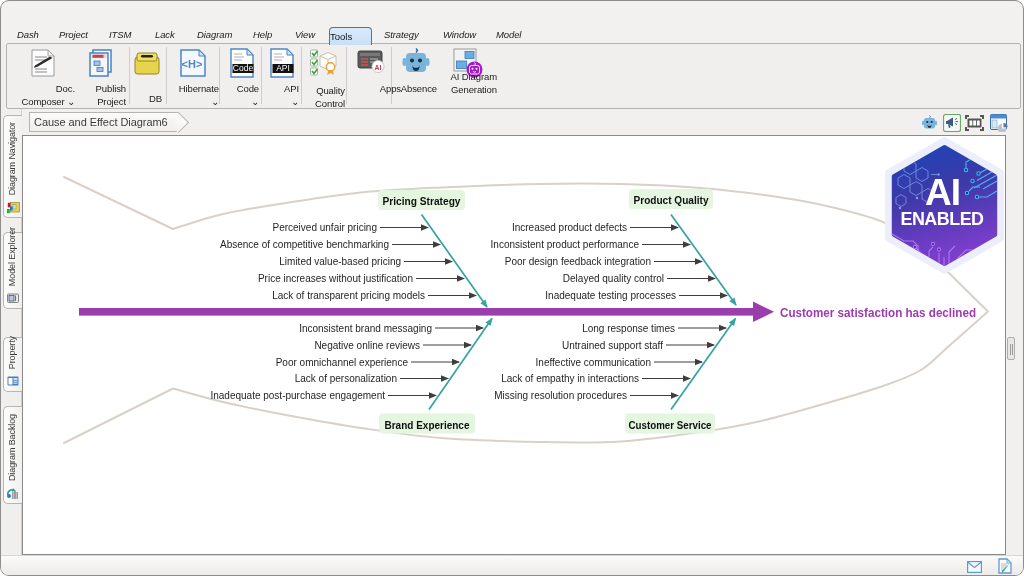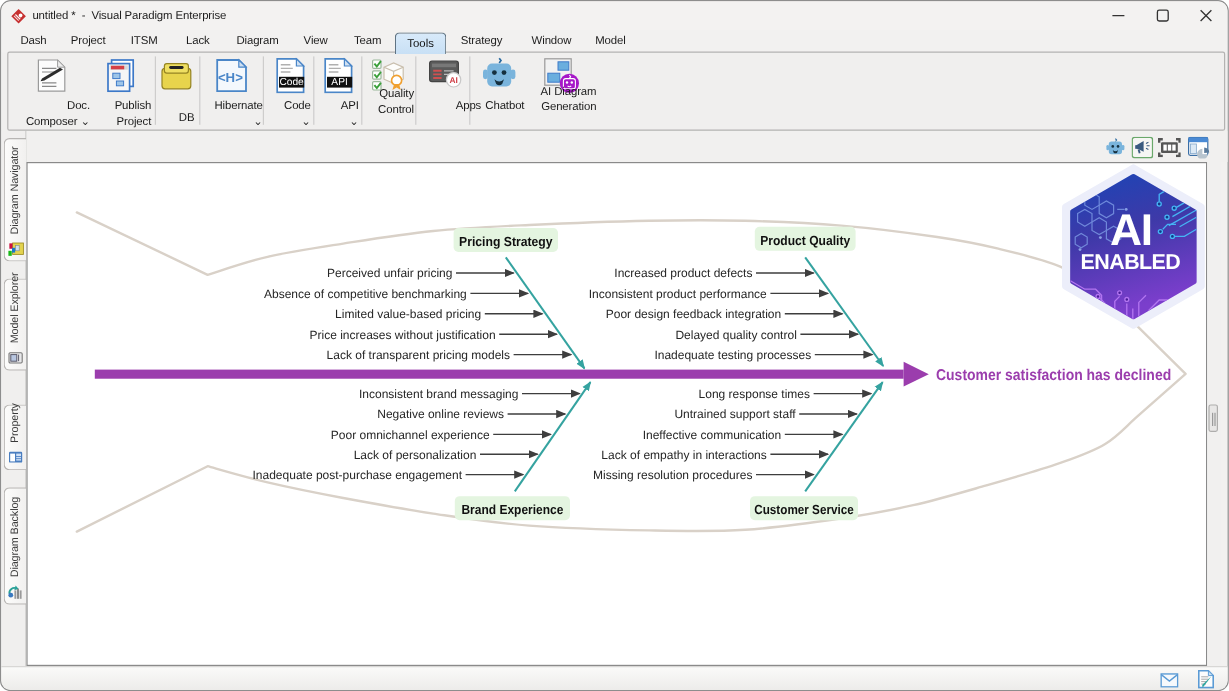--- a/index.html
+++ b/index.html
@@ -6,24 +6,24 @@
     font-family:"Liberation Sans",sans-serif;}
   *{box-sizing:border-box;}
   #win{position:absolute;left:0;top:0;width:1024px;height:576px;
     background:#f2f1f0;border:1px solid #8d8d8d;border-radius:9px;overflow:hidden;}
   
   #title{position:absolute;left:0;top:0;width:100%;height:24px;background:#f3f2f1;}
   #title .txt{position:absolute;left:26px;top:7px;font-size:9.5px;color:#1b1b1b;letter-spacing:-0.1px;}
   .wbtn{position:absolute;top:0;width:14px;height:24px;color:#333;}
   
   #menu{position:absolute;left:0;top:24px;width:100%;height:19px;background:#f2f1f0;}
-  .mi{position:absolute;top:4px;font-size:9.5px;color:#1b1b1b;letter-spacing:-0.1px;}
+  .mi{position:absolute;top:4px;font-size:9.5px;color:#1b1b1b;letter-spacing:-0.1px;font-style:italic;}
   #toolstab{position:absolute;left:328px;top:26px;width:43px;height:18px;background:linear-gradient(#d8eafa,#c8e0f5);
     border:1px solid #5f7383;border-bottom:none;border-radius:4px 4px 0 0;z-index:3;
-    font-size:9.5px;color:#111;text-align:center;padding-top:3px;}
+    font-size:9.5px;color:#111;padding-top:3px;}
   
   #ribbon{position:absolute;left:0;top:43px;width:100%;height:65px;background:#f0efee;}
   #ribframe{position:absolute;left:5px;top:42px;width:1015px;height:66px;border:1px solid #b3b2b1;border-radius:2px;pointer-events:none;z-index:2;}
   .rsep{position:absolute;top:3px;width:1px;height:57px;background:#cecdcc;}
   .rlab{position:absolute;font-size:9.5px;color:#1b1b1b;text-align:right;line-height:13px;white-space:pre-line;letter-spacing:-0.1px;}
   .ricon{position:absolute;}
   
   #tabbar{position:absolute;left:21px;top:108px;width:1003px;height:26px;background:#f1f0ef;}
   #doctab{position:absolute;left:7px;top:3px;height:20px;background:linear-gradient(#fbfbfa,#efeeec);
     color:#3c3c3c;font-size:11px;line-height:19px;padding:0 10px 0 4px;letter-spacing:-0.05px;
@@ -45,48 +45,28 @@
   #vscroll{position:absolute;left:1005px;top:134px;width:11px;height:420px;background:#f1f0ef;}
   #vthumb{position:absolute;left:1px;top:202px;width:8px;height:23px;background:#e8e7e6;
     border:1px solid #aeadac;border-radius:2px;}
   
   #status{position:absolute;left:0;top:554px;width:1024px;height:21px;
     background:linear-gradient(#fafaf9,#ecebe9);border-top:1px solid #d8d7d5;}
 </style>
 </head>
 <body>
 <div id="win">
-  <div id="title">
-    <svg class="ricon" style="left:8px;top:6px" width="13" height="13" viewBox="0 0 13 13">
-      <g transform="rotate(45 6.5 6.5)">
-        <rect x="2.2" y="2.2" width="8.6" height="8.6" fill="#c62f2f"></rect>
-        <circle cx="7.2" cy="4.9" r="1.6" fill="#fff"></circle>
-        <rect x="3.6" y="6.9" width="5.6" height="0.95" fill="#fff" opacity=".95"></rect>
-        <rect x="3.6" y="8.55" width="5.6" height="0.95" fill="#fff" opacity=".8"></rect>
-      </g>
-    </svg>
-    <div class="txt">untitled&nbsp;*&nbsp;&nbsp;-&nbsp;&nbsp;Visual Paradigm Enterprise</div>
-    <svg class="wbtn" style="left:924px" width="14" height="24" viewBox="0 0 14 24">
-        <path d="M2,12 h10" stroke="#333" stroke-width="1.1"></path>
-      </svg>
-    <svg class="wbtn" style="left:961px" width="14" height="24" viewBox="0 0 14 24">
-        <rect x="2.5" y="7.5" width="9" height="9" rx="1.5" fill="none" stroke="#333" stroke-width="1.1"></rect>
-      </svg>
-    <svg class="wbtn" style="left:997px" width="14" height="24" viewBox="0 0 14 24">
-        <path d="M2.5,7.5 l9,9 M11.5,7.5 l-9,9" stroke="#333" stroke-width="1.1"></path>
-      </svg>
-  </div>
   <div id="menu">
     <div class="mi" style="left:16px">Dash</div>
     <div class="mi" style="left:58px">Project</div>
     <div class="mi" style="left:108px">ITSM</div>
     <div class="mi" style="left:154px">Lack</div>
     <div class="mi" style="left:196px">Diagram</div>
-    <div class="mi" style="left:252px">View</div>
-    <div class="mi" style="left:294px">Team</div>
+    <div class="mi" style="left:252px">Help</div>
+    <div class="mi" style="left:294px">View</div>
     <div class="mi" style="left:383px">Strategy</div>
     <div class="mi" style="left:442px">Window</div>
     <div class="mi" style="left:495px">Model</div>
   </div>
   <div id="toolstab">Tools</div>
   <div id="ribbon">
     <div class="rsep" style="left:128px"></div>
     <div class="rsep" style="left:165px"></div>
     <div class="rsep" style="left:218px"></div>
     <div class="rsep" style="left:260px"></div>
@@ -194,29 +174,30 @@
     <div class="rlab" style="left:68px;top:38px;width:57px">Publish
 Project</div>
     <div class="rlab" style="left:131px;top:48px;width:30px">DB
 ⌄</div>
     <div class="rlab" style="left:166px;top:38px;width:52px">Hibernate
 ⌄</div>
     <div class="rlab" style="left:222px;top:38px;width:36px">Code
 ⌄</div>
     <div class="rlab" style="left:262px;top:38px;width:36px">API
 ⌄</div>
-    <div class="rlab" style="left:302px;top:28px;width:42px">Quality
+    <div class="rlab" style="left:302px;top:40px;width:42px">Quality
 Control</div>
     <div class="rlab" style="left:370px;top:38px;width:30px">Apps</div>
-    <div class="rlab" style="left:392px;top:38px;width:44px">Chatbot</div>
+    <div class="rlab" style="left:392px;top:38px;width:44px">Absence</div>
     <div class="rlab" style="left:436px;top:26px;width:60px">AI Diagram
 Generation</div>
   </div>
   <div id="ribframe"></div>
   <div id="tabbar">
+    <div id="doctab">Cause and Effect Diagram6</div>
     <svg style="position:absolute;left:899px;top:6px" width="17" height="17" viewBox="0 0 17 17">
       <path d="M8.5,0.5 l1,1.2 -1,1.2" stroke="#2a6aa0" stroke-width="0.9" fill="none"></path>
       <rect x="3" y="3" width="11" height="10.5" rx="2.2" fill="#7ab4dc"></rect>
       <rect x="1" y="5.8" width="2.2" height="4.5" rx="1.1" fill="#7ab4dc"></rect>
       <rect x="13.8" y="5.8" width="2.2" height="4.5" rx="1.1" fill="#7ab4dc"></rect>
       <circle cx="6.3" cy="7" r="1.1" fill="#16303f"></circle>
       <circle cx="10.7" cy="7" r="1.1" fill="#16303f"></circle>
       <path d="M6.3,10 q2.2,2.2 4.4,0 l-0.8,2.2 q-1.4,1.1 -2.8,0 z" fill="#16303f"></path>
     </svg>
     <svg style="position:absolute;left:921px;top:5px" width="18" height="18" viewBox="0 0 18 18">

